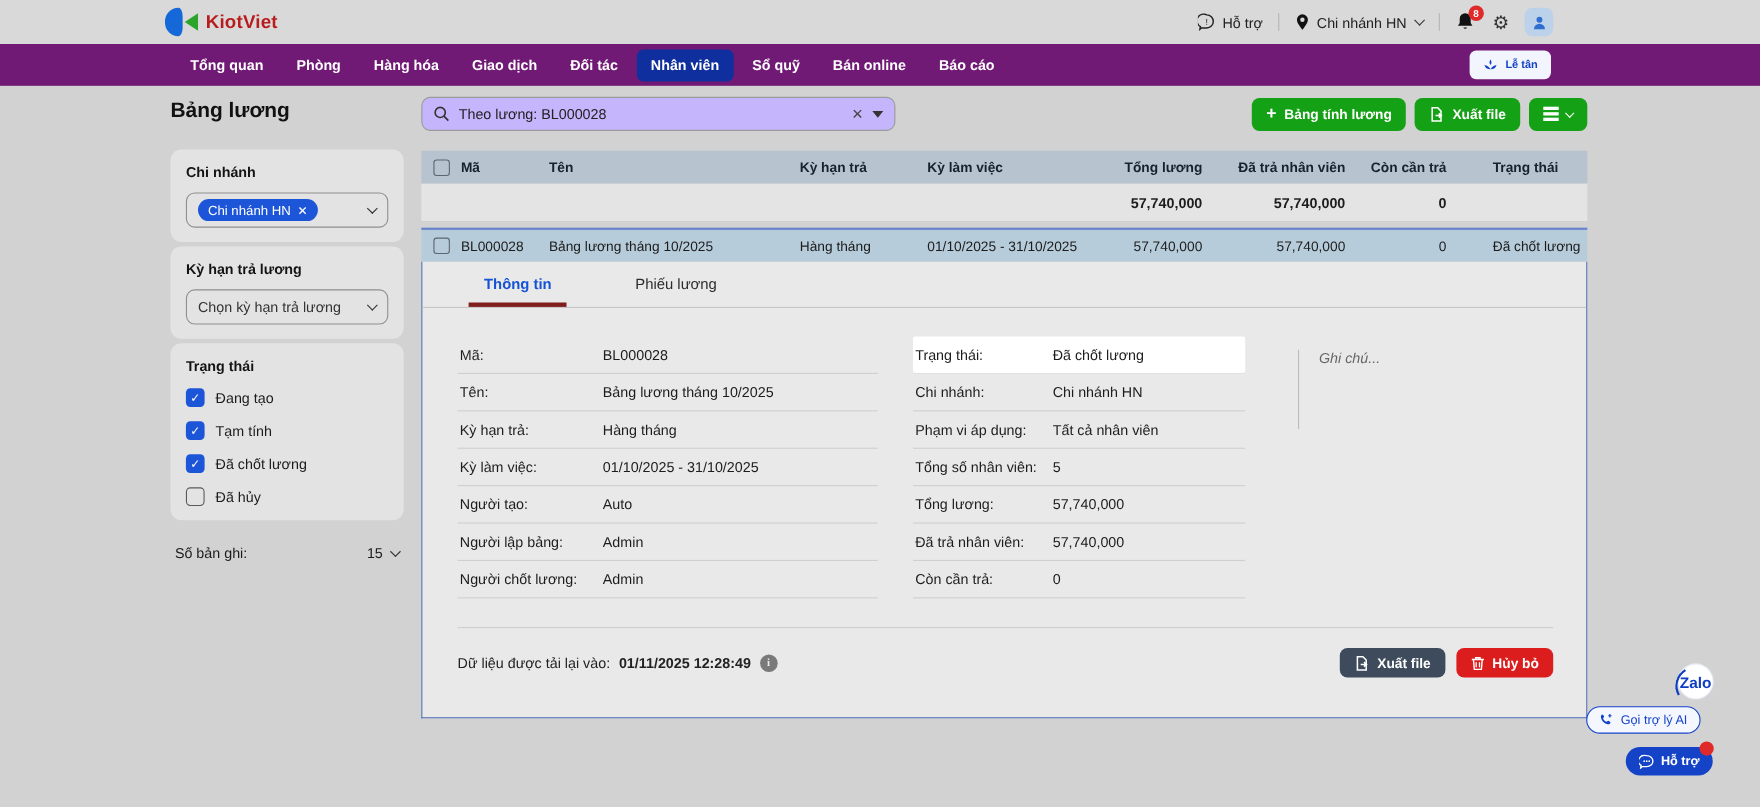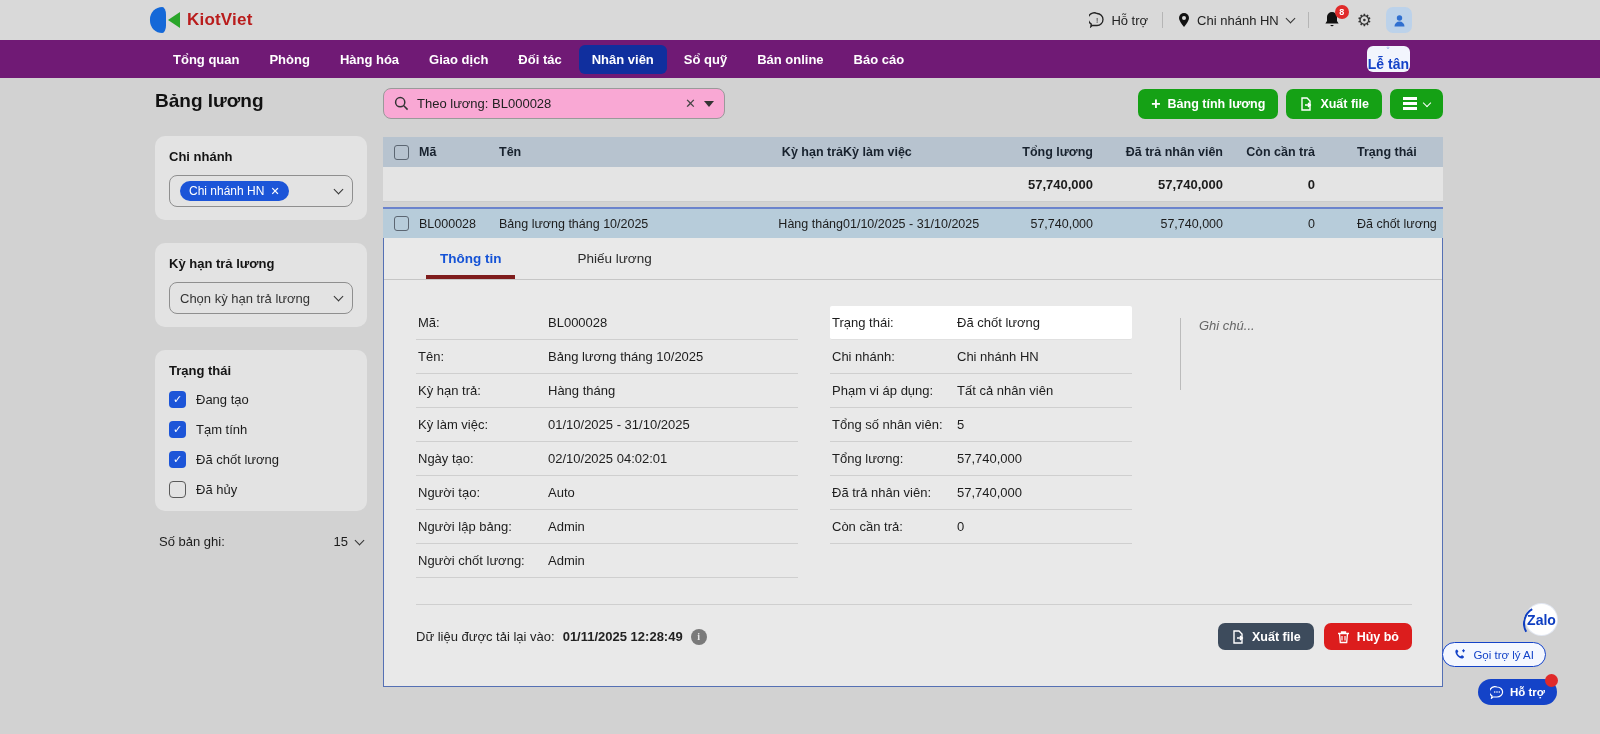--- a/index.html
+++ b/index.html
@@ -32,47 +32,47 @@
   
   .nav {
     height:38px; background:#701a75; display:flex; align-items:center;
     padding-left:160px; gap:4px; position:relative;
   }
   .nav-item { color:#fff; font-weight:bold; font-size:13px; padding:7px 13px; border-radius:6px; cursor:pointer; white-space:nowrap; }
   .nav-item.active { background:#102f9e; }
   .reception-btn {
     position:absolute; right:190px; top:6px; height:26px;
     background:#f2f5fd; color:#1443c8; border:none; border-radius:6px;
-    font-weight:bold; font-size:14px; display:flex; align-items:center; gap:7px;
-    padding:0 1px; cursor:pointer; font-family:inherit;flex-direction:column;
+    font-weight:bold; font-size:10px; display:flex; align-items:center; gap:7px;
+    padding:0 12px; cursor:pointer; font-family:inherit;
   }
   
   .sidebar { position:absolute; left:155px; top:90px; width:212px; }
   .page-title { font-size:19px; font-weight:bold; color:#111; margin-bottom:24px; }
-  .filter-card { background:#e3e3e3; border-radius:10px; padding:13px 14px; margin-bottom:23px; }
+  .filter-card { background:#e3e3e3; border-radius:10px; padding:13px 14px; margin-bottom:4px; }
   .filter-label { font-weight:bold; font-size:13px; margin-bottom:11px; color:#141414; }
   .select-box {
     border:1px solid #8f8f8f; border-radius:8px; height:32px;
     display:flex; align-items:center; padding:0 10px; gap:6px; cursor:pointer; background:transparent;
   }
   .chip { background:#1c55d8; color:#fff; border-radius:12px; padding:3px 9px; font-size:12px; display:flex; align-items:center; gap:6px; }
   .chip .x { font-size:11px; cursor:pointer; }
   .select-placeholder { color:#333; font-size:13px; }
   .chev { width:7px; height:7px; border-right:1.6px solid #333; border-bottom:1.6px solid #333; transform:rotate(45deg); margin-left:auto; margin-top:-3px; flex:none; }
   .check-row { display:flex; align-items:center; gap:10px; margin-top:13px; cursor:pointer; }
   .cbox { width:17px; height:17px; border-radius:4px; flex:none; display:flex; align-items:center; justify-content:center; }
   .cbox.on { background:#1c55d8; color:#fff; font-size:11px; }
   .cbox.off { border:1.6px solid #5a5a5a; background:transparent; }
   .records-row { display:flex; align-items:center; margin-top:22px; padding:0 4px; font-size:13px; }
   .records-right { margin-left:auto; display:flex; align-items:center; gap:8px; }
   
   .main { position:absolute; left:383px; top:88px; width:1060px; }
   .toolbar { display:flex; align-items:center; }
   .searchbox {
-    width:342px; height:31px; background:#f9a8d4; border:1px solid #9a9a9a; border-radius:8px;
+    width:431px; height:31px; background:#c4b5fd; border:1px solid #9a9a9a; border-radius:8px;
     display:flex; align-items:center; padding:0 10px; gap:8px;
   }
   .searchbox input { flex:1; border:none; background:transparent; outline:none; font-size:13px; color:#222; font-family:inherit; }
   .sx { color:#444; font-size:13px; cursor:pointer; }
   .caret-dn { width:0; height:0; border-left:5px solid transparent; border-right:5px solid transparent; border-top:6px solid #333; cursor:pointer; }
   .toolbar-btns { margin-left:auto; display:flex; gap:8px; }
   .btn-green {
     background:#15a115; color:#fff; border:none; border-radius:7px; height:30px;
     font-weight:bold; font-size:12.5px; display:flex; align-items:center; gap:7px; padding:0 13px;
     cursor:pointer; font-family:inherit;
@@ -83,21 +83,21 @@
   .chev-w { width:6px; height:6px; border-right:1.8px solid #fff; border-bottom:1.8px solid #fff; transform:rotate(45deg); margin-top:-2px; }
   
   .table { margin-top:18px; }
   .trow { display:flex; align-items:center; }
   .thead { background:#b7c3cf; height:30px; font-weight:bold; font-size:12.5px; color:#18222e; }
   .tsummary { background:#e4e4e4; height:35px; font-weight:bold; font-size:13px; border-bottom:1px solid #cccccc; }
   .tselected { background:#b7ccda; height:31px; border-top:2px solid #6b83cc; margin-top:5px; font-size:12.5px; cursor:pointer; }
   .c-chk { flex:0 0 36px; display:flex; justify-content:center; }
   .c-ma { flex:0 0 80px; }
   .c-ten { flex:0 0 228px; }
-  .c-kyhan { flex:0 0 116px; text-align:right; }
+  .c-kyhan { flex:0 0 116px; text-align:left; }
   .c-kylam { flex:0 0 150px; text-align:left; }
   .c-tong { flex:0 0 100px; text-align:right; padding-right:0; }
   .c-datra { flex:0 0 150px; text-align:right; padding-right:20px; }
   .c-con { flex:0 0 86px; text-align:right; padding-right:14px; }
   .c-trang { flex:1; padding-left:28px; }
   .tchk { width:15px; height:15px; border:1.5px solid #5c6672; border-radius:3px; background:transparent; cursor:pointer; }
   
   .panel {
     background:#e9e9e9; border:1px solid #5570b4; border-top:none;
     padding-bottom:36px;
@@ -365,24 +365,20 @@
             <span class="dlabel">Tên:</span>
             <span class="dvalue">Bảng lương tháng 10/2025</span>
           </div>
           <div class="drow">
             <span class="dlabel">Kỳ hạn trả:</span>
             <span class="dvalue">Hàng tháng</span>
           </div>
           <div class="drow">
             <span class="dlabel">Kỳ làm việc:</span>
             <span class="dvalue">01/10/2025 - 31/10/2025</span>
-          </div>
-          <div class="drow">
-            <span class="dlabel">Ngày tạo:</span>
-            <span class="dvalue">02/10/2025 04:02:01</span>
           </div>
           <div class="drow">
             <span class="dlabel">Người tạo:</span>
             <span class="dvalue">Auto</span>
           </div>
           <div class="drow">
             <span class="dlabel">Người lập bảng:</span>
             <span class="dvalue">Admin</span>
           </div>
           <div class="drow">

